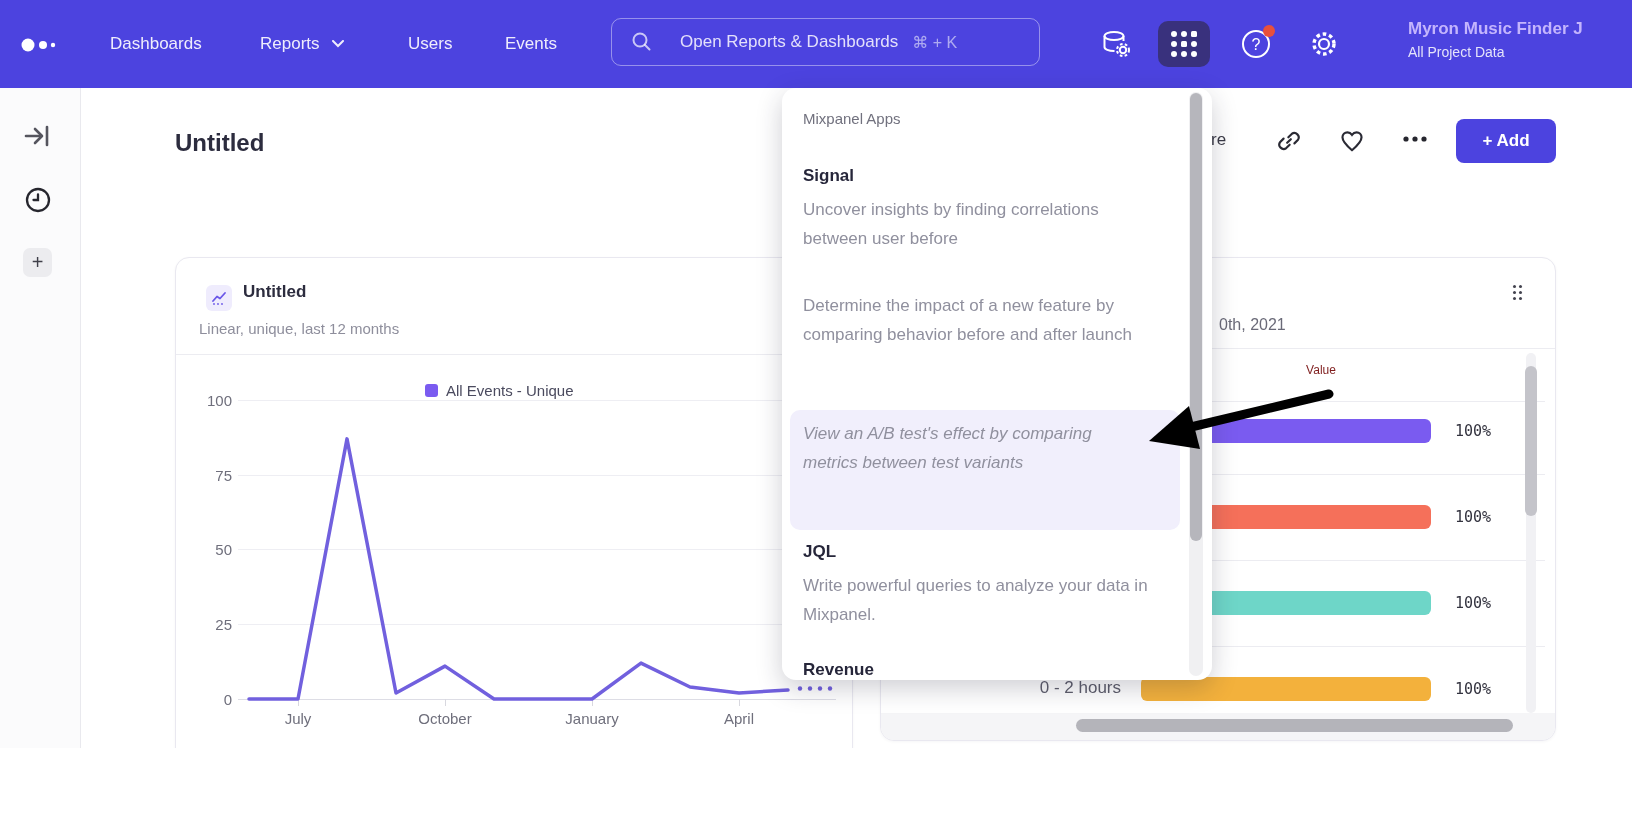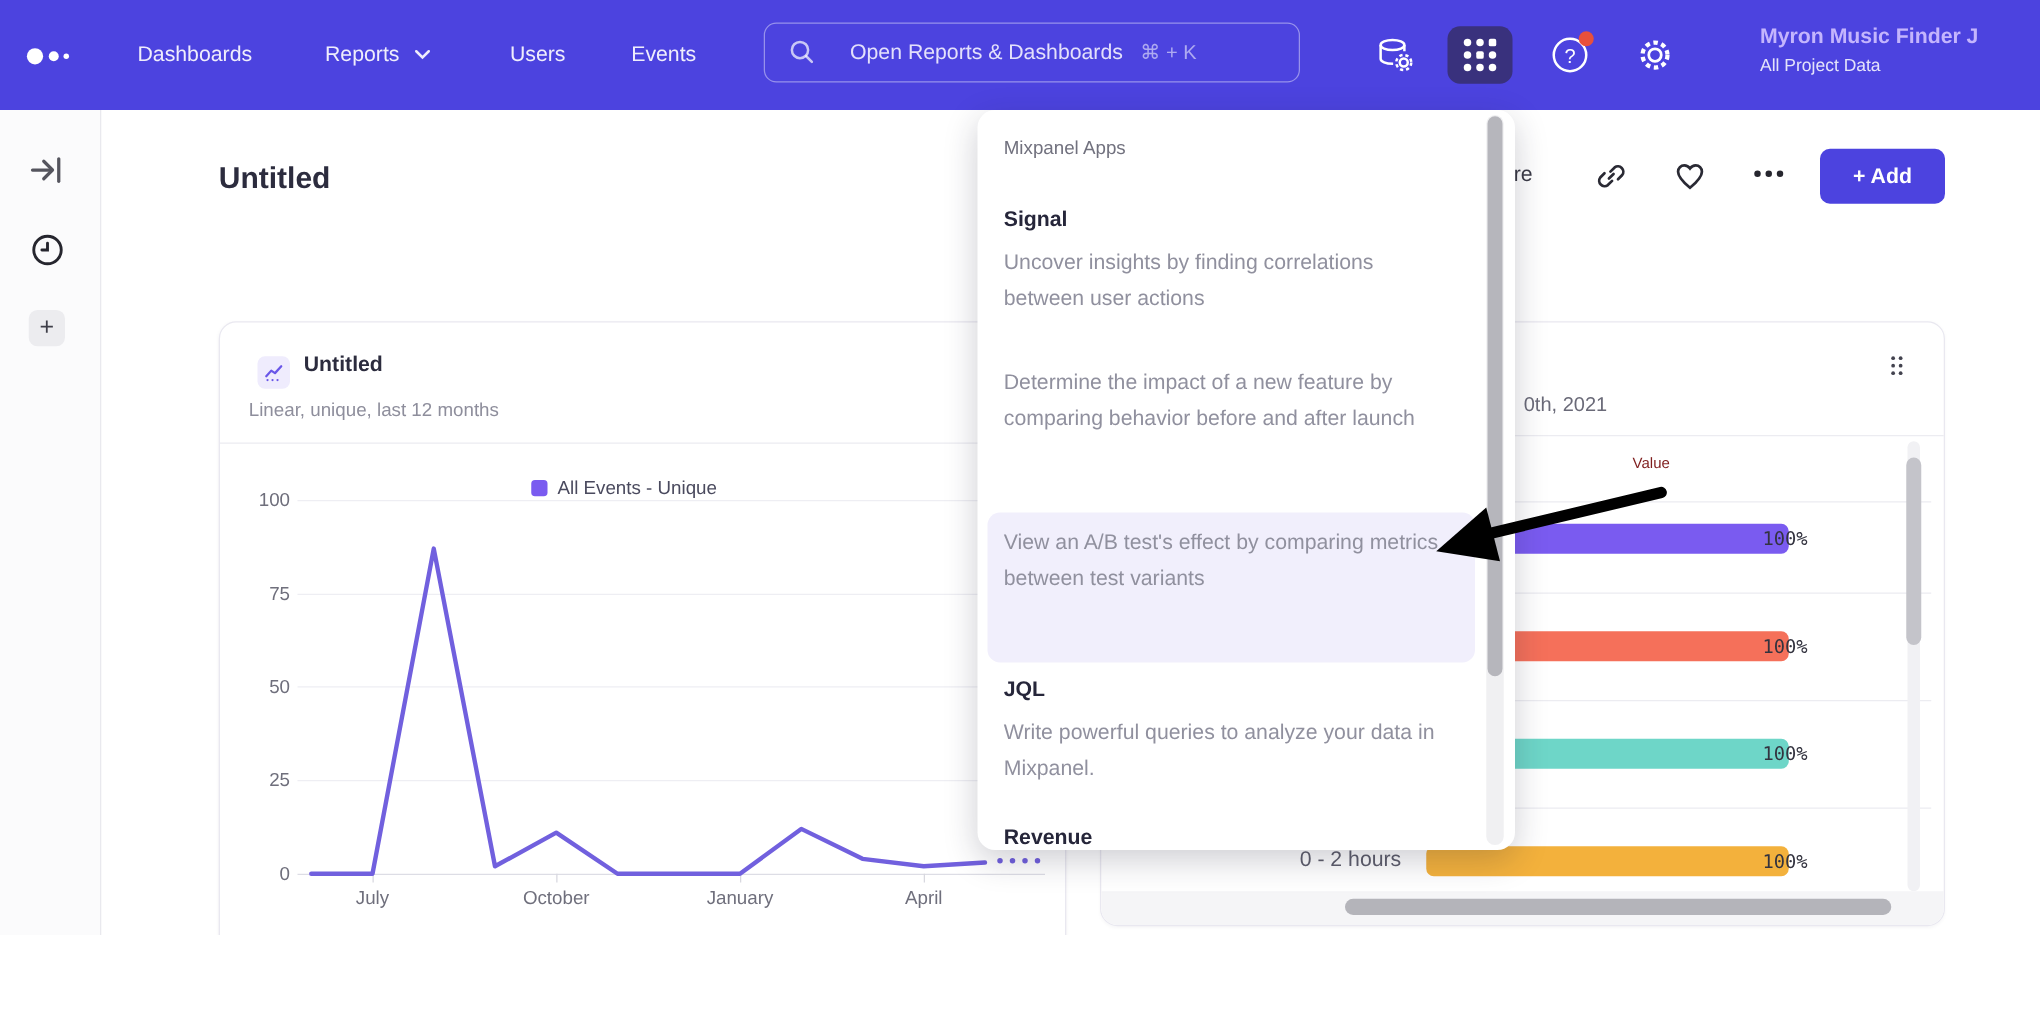--- a/index.html
+++ b/index.html
@@ -63,21 +63,21 @@
   .xlab{width:80px;text-align:center;font-size:15px;color:#6F6F7C;top:452px;}
   .xtick{top:441px;width:1px;height:7px;background:#D8D8DF;}
 
   
   #tableCard{left:880px;top:257px;width:676px;height:484px;z-index:1;}
   .t-sub{left:338px;top:58px;font-size:16px;color:#6A6A78;}
   .t-head{left:340px;top:105px;width:200px;text-align:center;font-size:12px;font-weight:500;color:#7f1d1d;}
   .t-sep{left:12px;width:652px;height:1px;background:#ECECF1;}
   .t-rowlab{width:240px;text-align:right;font-size:17px;color:#5E5E6C;}
   .t-bar{left:260px;height:24px;border-radius:6px;}
-  .t-val{left:529px;font-size:15px;color:#33333F;font-family:"DejaVu Sans Mono",monospace;}
+  .t-val{left:574px;font-size:15px;color:#33333F;font-family:"DejaVu Sans Mono",monospace;}
   .vscroll-track{left:645px;top:95px;width:10px;height:360px;background:#F1F1F4;border-radius:6px;}
   .vscroll-thumb{left:644px;top:108px;width:12px;height:150px;background:#C4C4CA;border-radius:6px;cursor:grab;}
   .hscroll-strip{left:0;top:455px;width:676px;height:29px;background:#F5F5F7;}
   .hscroll-thumb{left:195px;top:461px;width:437px;height:13px;background:#B4B4BA;border-radius:7px;cursor:grab;}
 
   
   #stubCard{left:175px;top:768px;width:678px;height:90px;}
 
   
   .dropdown{left:782px;top:88px;width:430px;height:592px;background:#fff;border-radius:14px;
@@ -333,29 +333,29 @@
     <div class="abs vscroll-thumb"></div>
     <div class="abs hscroll-strip"></div>
     <div class="abs hscroll-thumb"></div>
   </div>
 
   <div class="abs dropdown">
     <div class="abs dd-header">Mixpanel Apps</div>
 
     <div class="abs dd-item" style="top:78px;">
       <div class="dd-title">Signal</div>
-      <div class="dd-desc" style="margin-top:9px;">Uncover insights by finding correlations between user actions</div>
+      <div class="dd-desc" style="margin-top:9px;">Uncover insights by finding correlations between user before</div>
     </div>
 
     <div class="abs dd-item" style="top:194px;">
       <div class="dd-desc" style="margin-top:9px;">Determine the impact of a new feature by comparing behavior before and after launch</div>
     </div>
 
     <div class="abs dd-hl">
-      <div class="dd-desc" style="margin-top:9px;margin-left:13px;">View an A/B test's effect by comparing metrics between test variants</div>
+      <div class="dd-desc" style="margin-top:9px;margin-left:13px;font-style:italic;">View an A/B test's effect by comparing metrics between test variants</div>
     </div>
 
     <div class="abs dd-item" style="top:454px;">
       <div class="dd-title">JQL</div>
       <div class="dd-desc" style="margin-top:9px;">Write powerful queries to analyze your data in Mixpanel.</div>
     </div>
 
     <div class="abs dd-item" style="top:572px;">
       <div class="dd-title">Revenue</div>
     </div>

